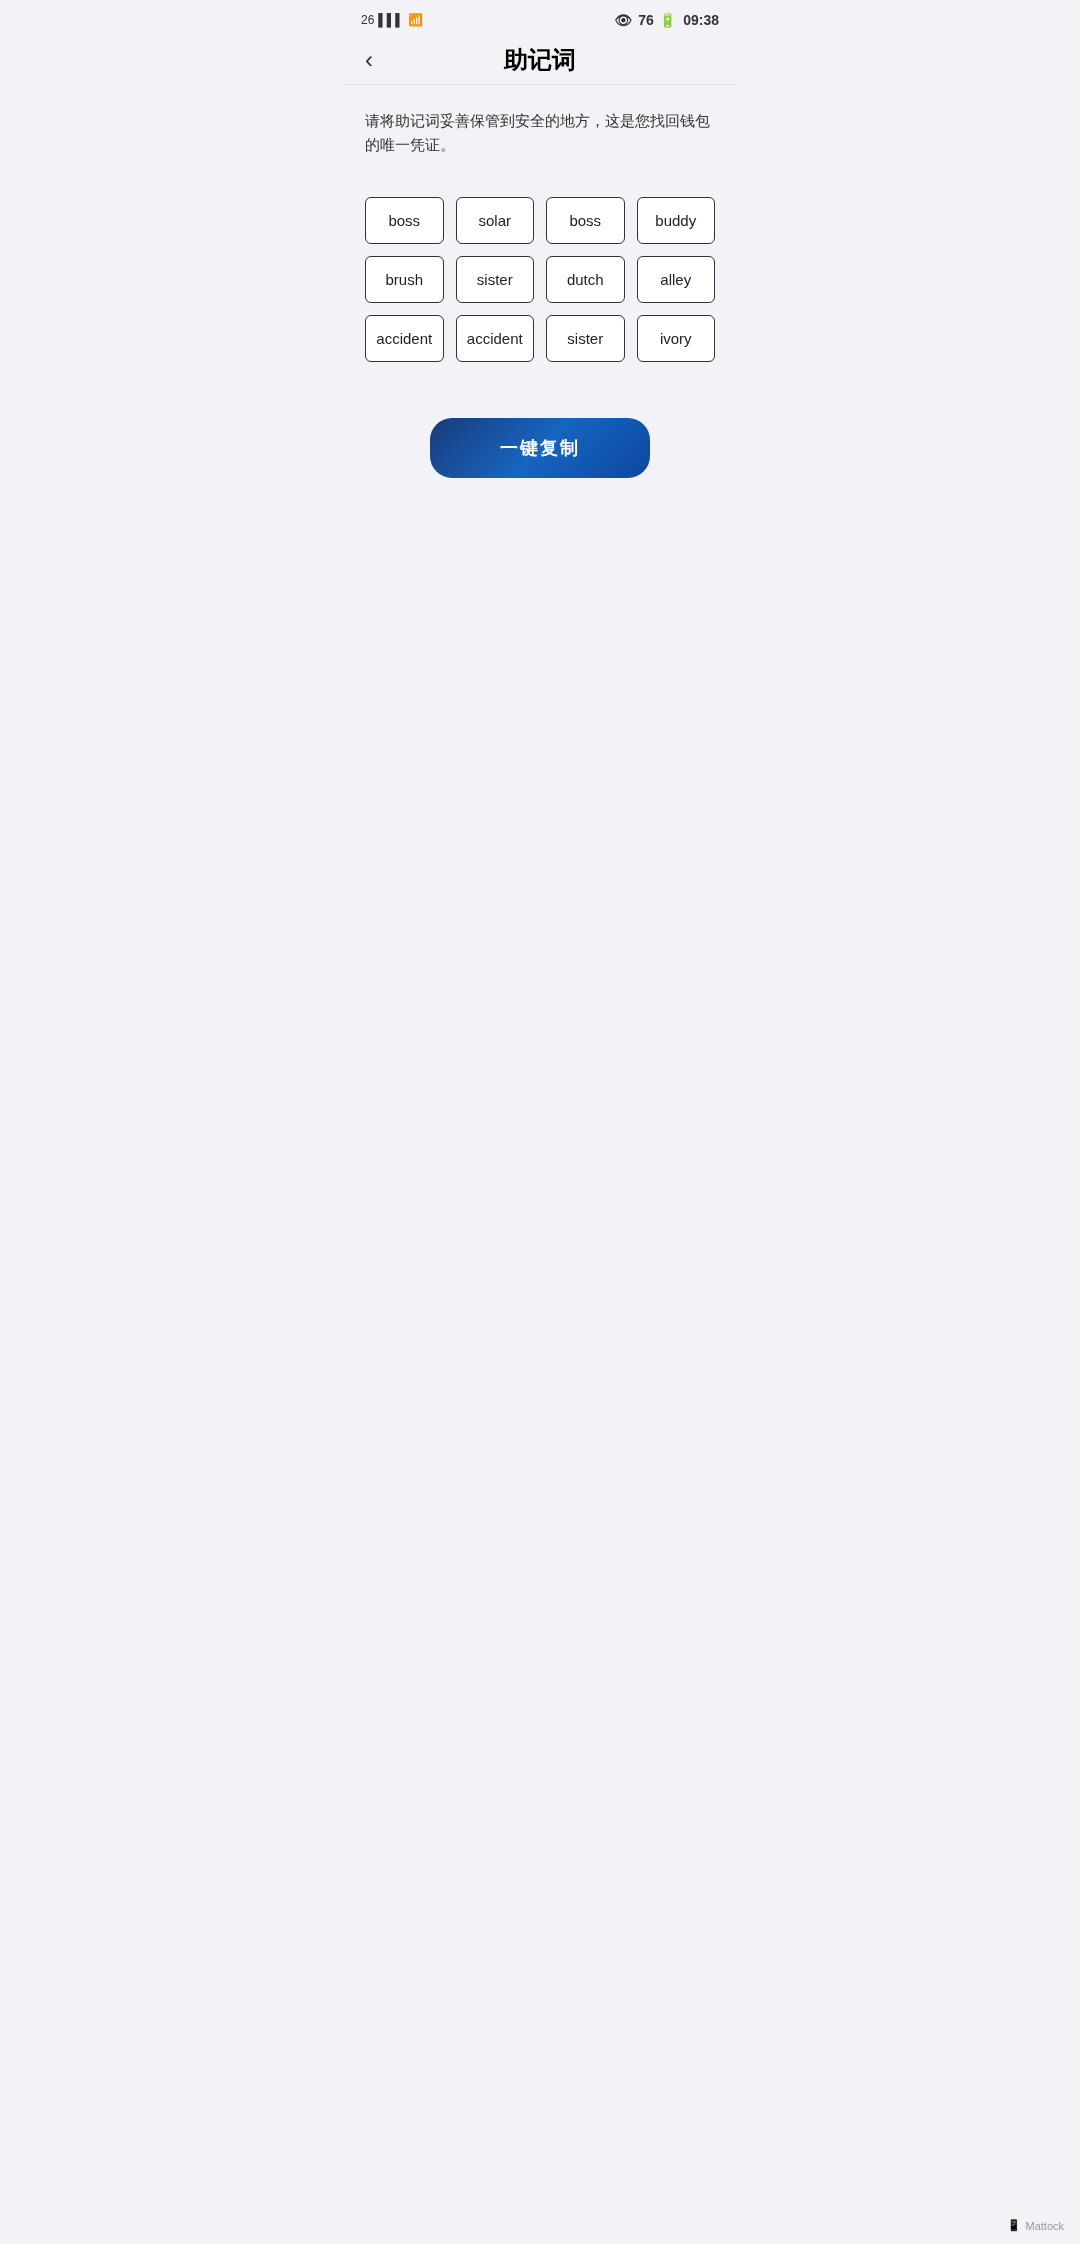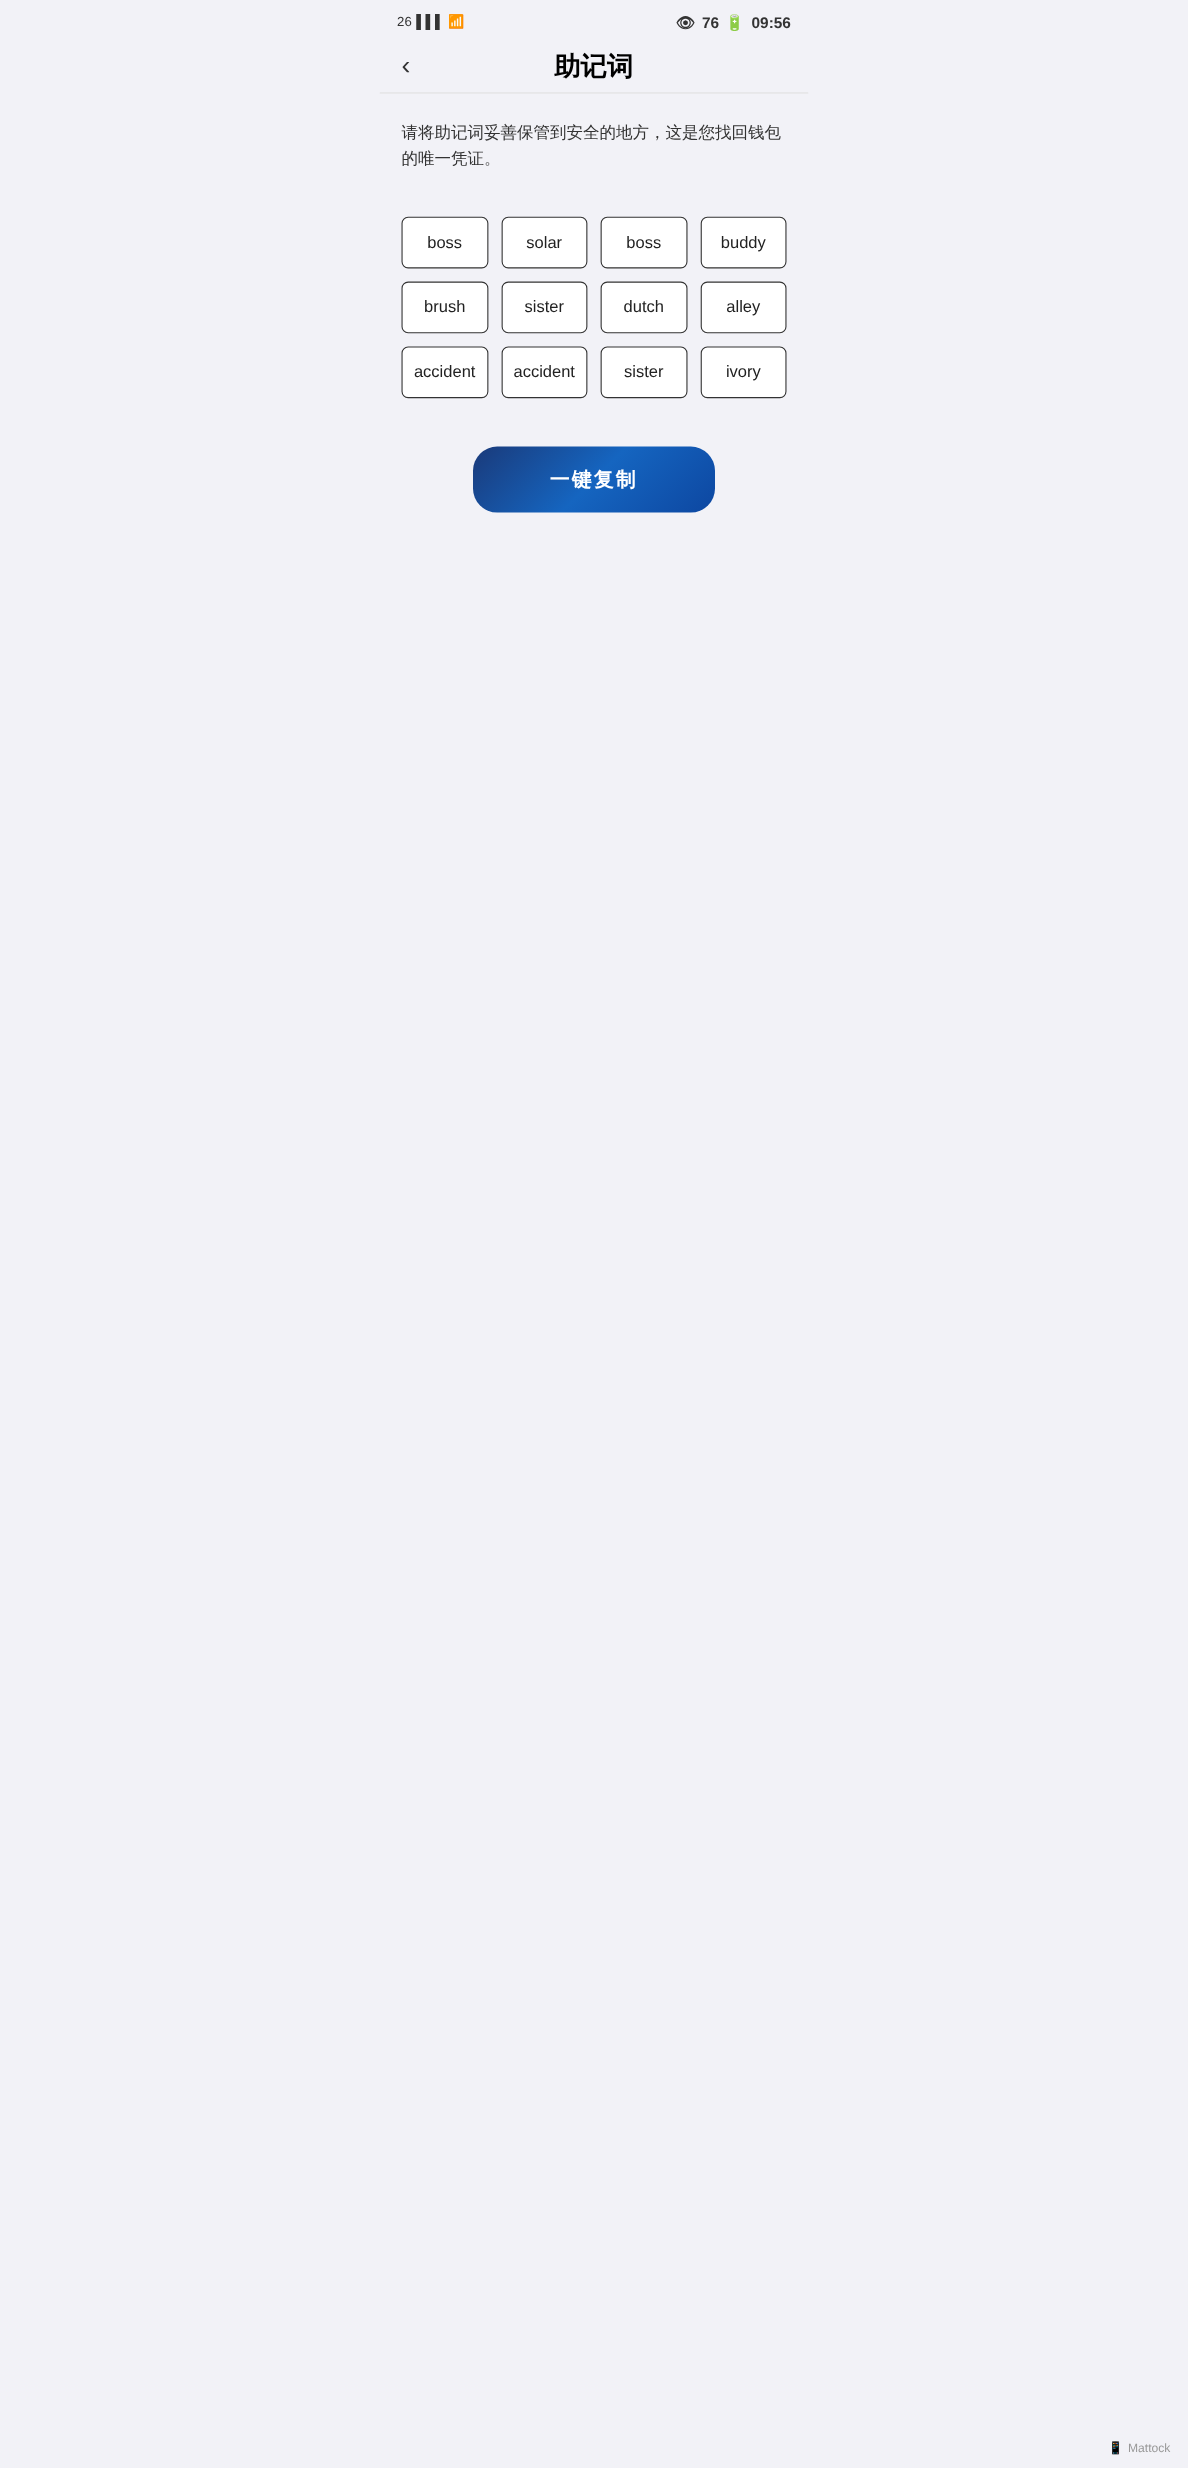--- a/index.html
+++ b/index.html
@@ -83,21 +83,21 @@
       font-size: 15px;
       color: #333;
       line-height: 1.6;
       margin-bottom: 40px;
     }
 
     .words-grid {
       display: grid;
       grid-template-columns: repeat(4, 1fr);
       gap: 12px;
-      margin-bottom: 44px;
+      margin-bottom: 56px;
     }
 
     .word-card {
       border: 1.5px solid #333;
       border-radius: 6px;
       padding: 14px 8px;
       text-align: center;
       background: #fff;
       font-size: 15px;
       color: #222;
@@ -137,21 +137,21 @@
 <div class="status-bar">
   <div class="status-left">
     <span>26</span>
     <span>▌▌▌</span>
     <span>📶</span>
   </div>
   <div class="status-right">
     <span>👁</span>
     <span>76</span>
     <span>🔋</span>
-    <span>09:56</span>
+    <span>09:38</span>
   </div>
 </div>
 
 <div class="header">
   <button class="back-button">
     <span>‹</span>
   </button>
   <span class="header-title">助记词</span>
 </div>
 

